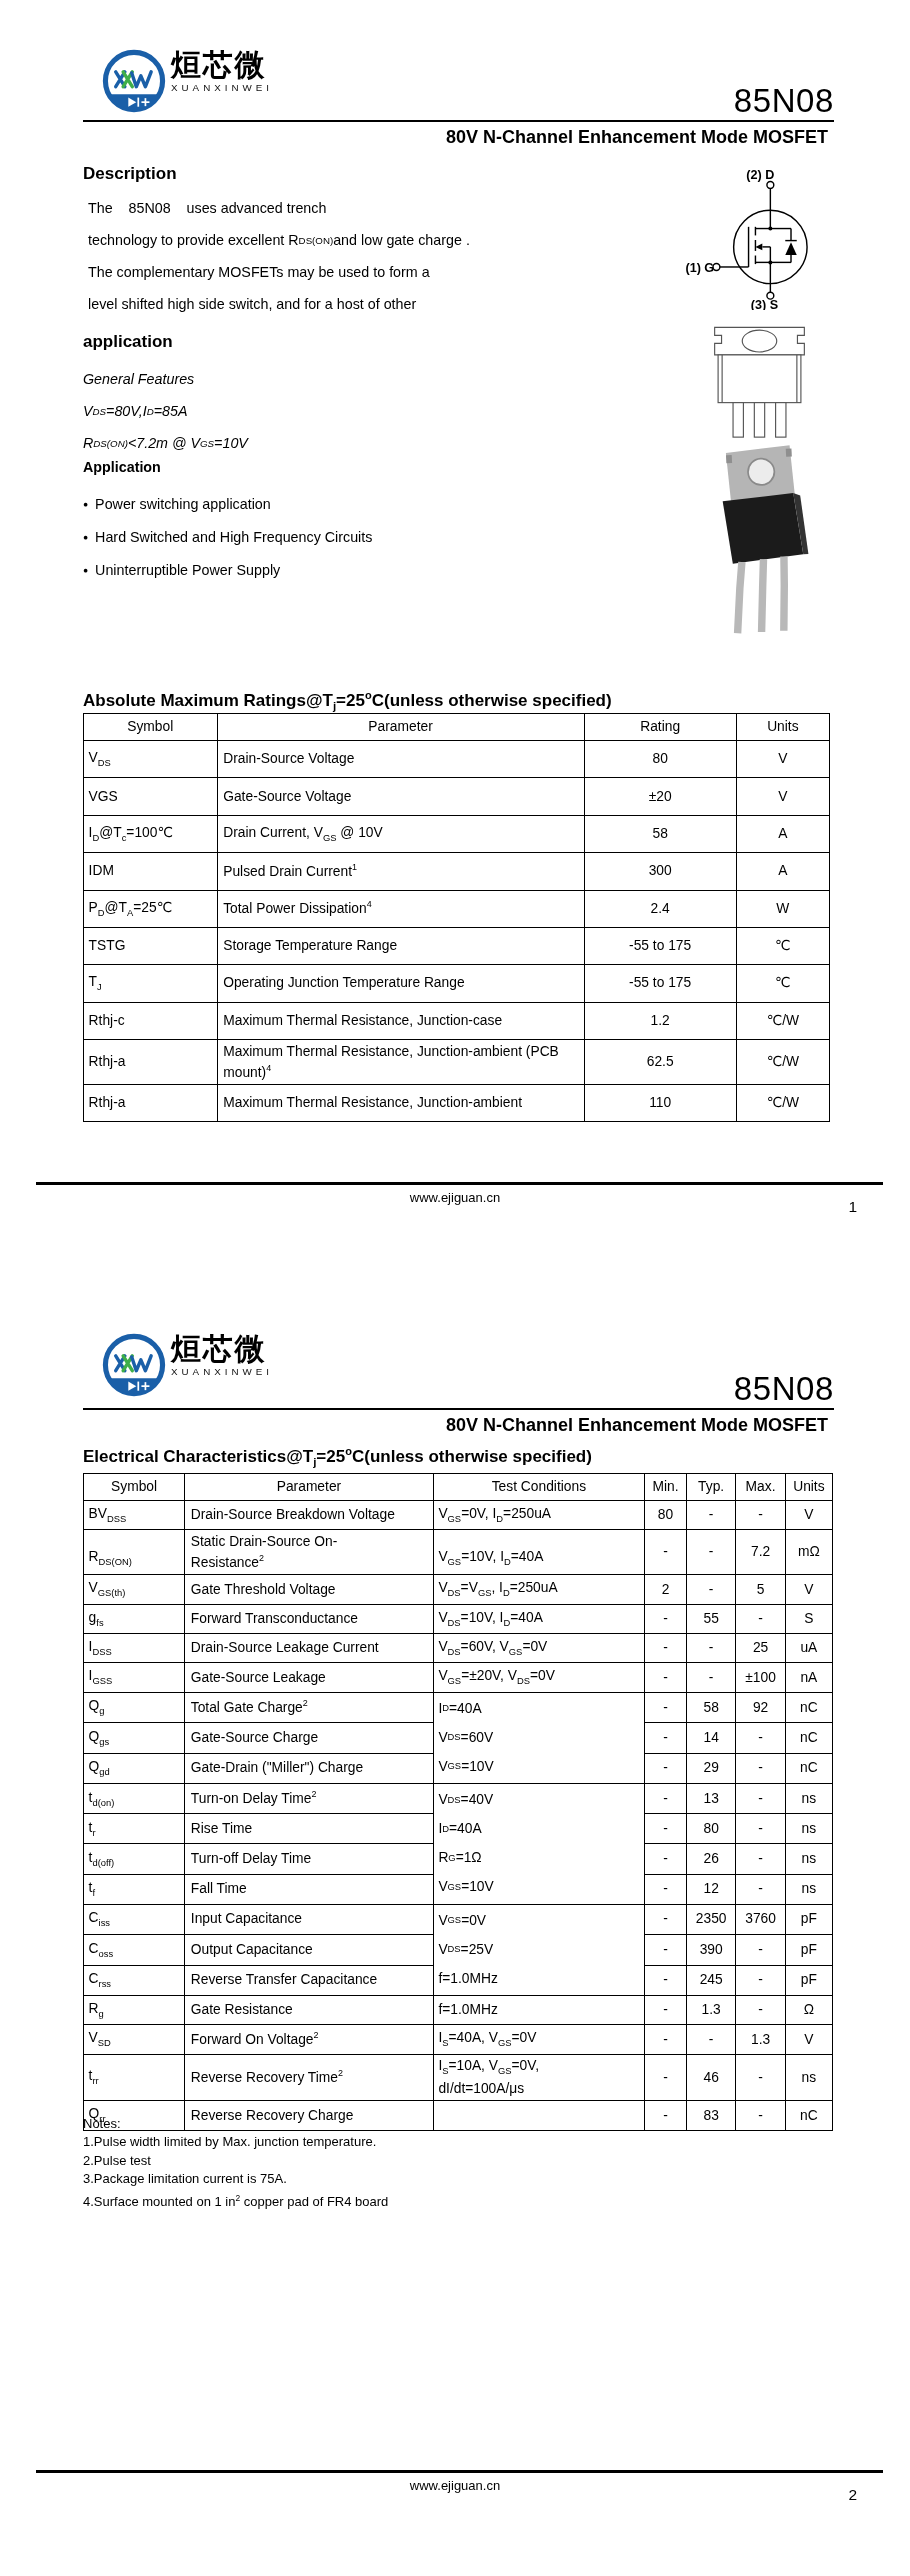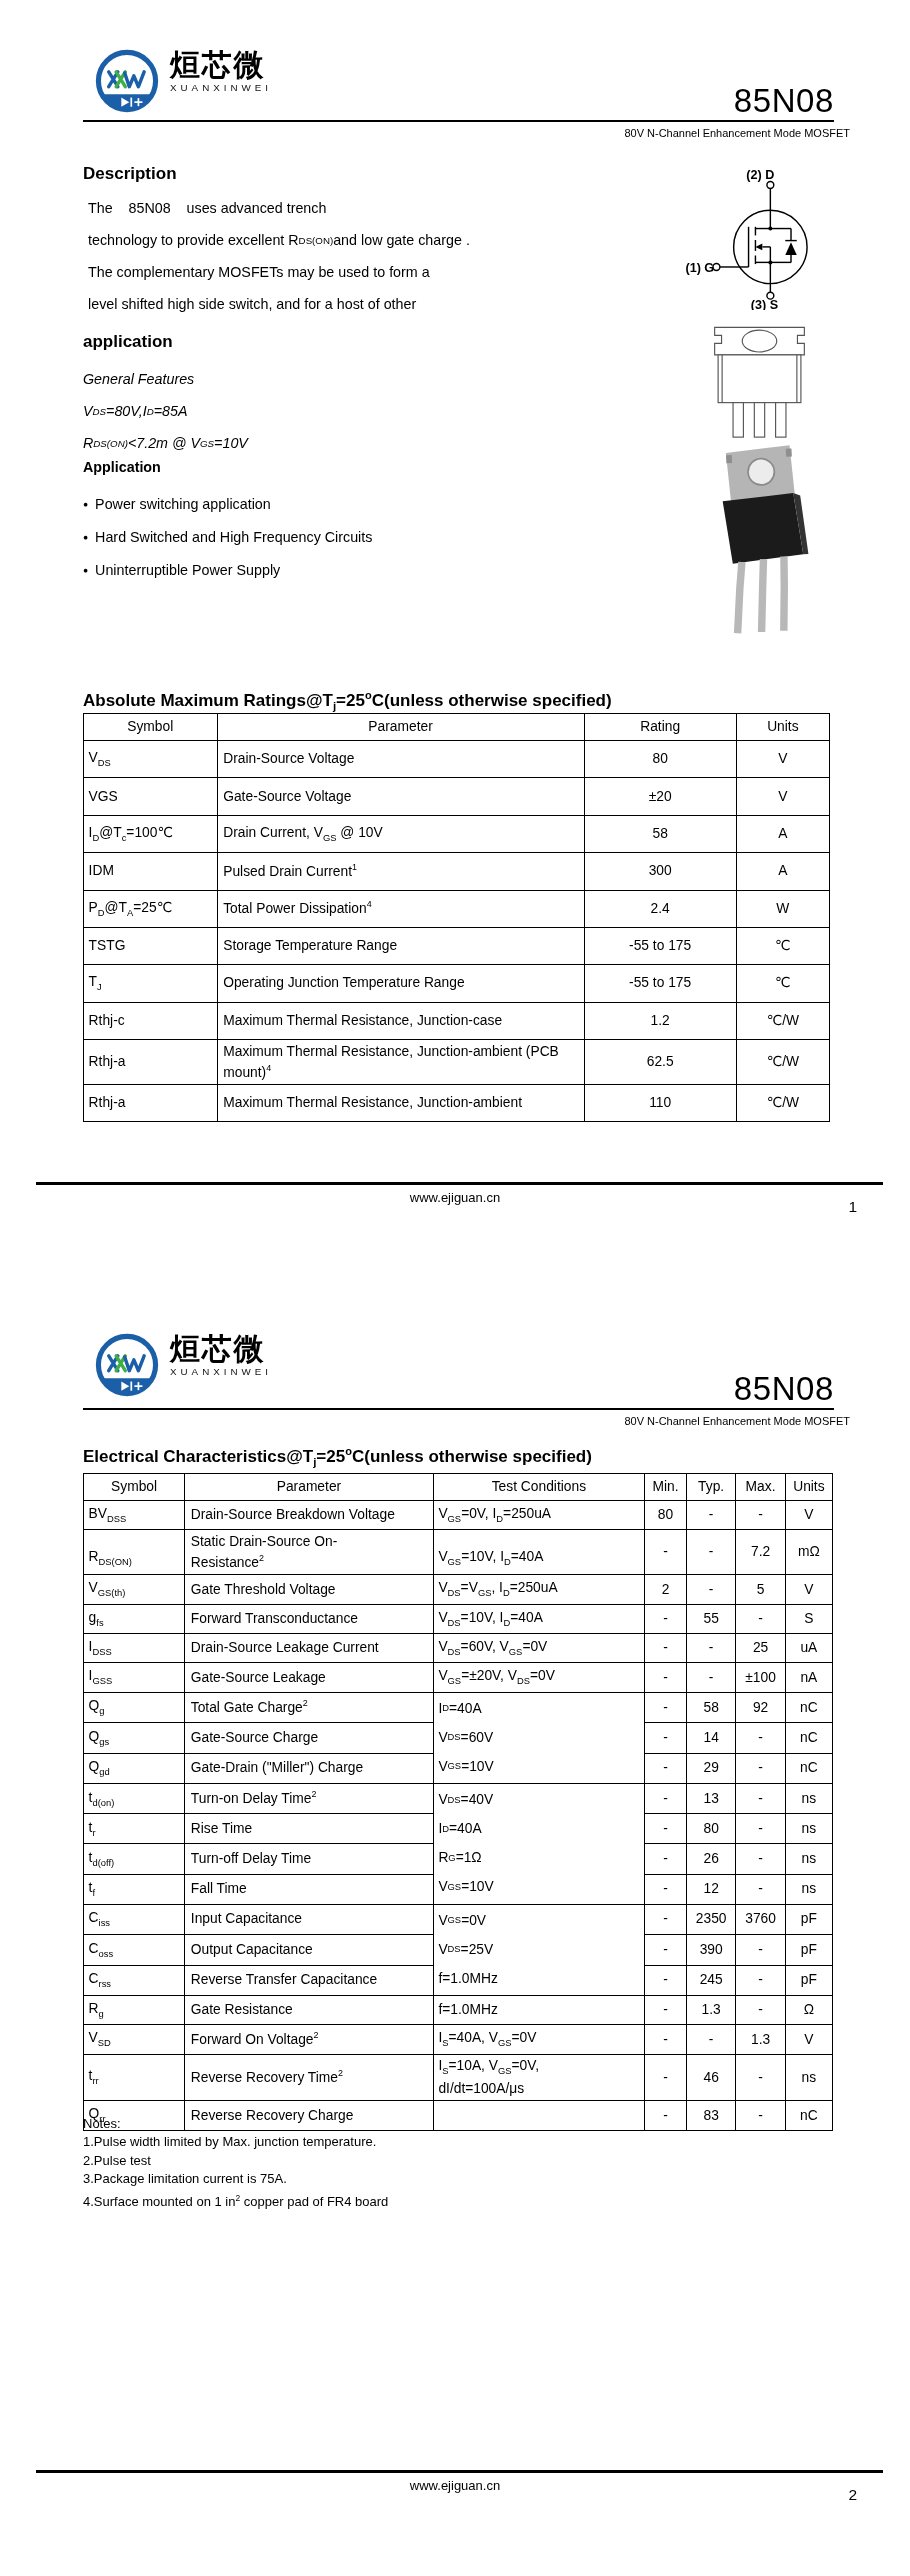--- a/index.html
+++ b/index.html
@@ -3,27 +3,27 @@
 <meta charset="utf-8">
 <style>
   html,body{margin:0;padding:0;background:#fff;}
   .sheet{position:relative;width:910px;height:2576px;background:#fff;overflow:hidden;
          font-family:"Liberation Sans","DejaVu Sans",sans-serif;color:#000;}
   .page{position:absolute;left:0;width:910px;height:1288px;background:#fff;}
   #page1{top:0;} #page2{top:1288px;}
   .abs{position:absolute;}
 
   
-  .logo{position:absolute;top:49px;left:95px;display:flex;align-items:flex-start;gap:11px;}
+  .logo{position:absolute;top:49px;left:102px;display:flex;align-items:flex-start;gap:5px;}
   .logo-txt{display:flex;flex-direction:column;}
   .logo-cn{font-size:30px;font-weight:700;line-height:1.05;letter-spacing:1.7px;}
   .logo-en{font-size:9.8px;letter-spacing:4px;margin-top:1.7px;color:#111;}
   .hdr-part{position:absolute;top:84px;right:76px;font-size:33px;font-weight:400;line-height:1;letter-spacing:0.6px;}
   .hdr-rule{position:absolute;top:120px;left:83px;right:76px;height:2.3px;background:#000;}
-  .hdr-sub{position:absolute;top:127px;right:60px;font-size:11px;font-weight:400;}
+  .hdr-sub{position:absolute;top:127px;right:82px;font-size:18px;font-weight:700;}
 
   .h-big{font-size:17px;font-weight:700;}
   .body-text{font-size:14.3px;}
   .lines55 div{height:32px;display:flex;align-items:center;}
   .lines56 div{height:32px;display:flex;align-items:center;font-style:italic;}
   .lines57 div{height:33px;display:flex;align-items:center;}
   .bullet-dot{font-size:8.6px;margin-right:6.9px;}
 
   
   table{border-collapse:collapse;table-layout:fixed;background:#fff;padding-left:26px;}

